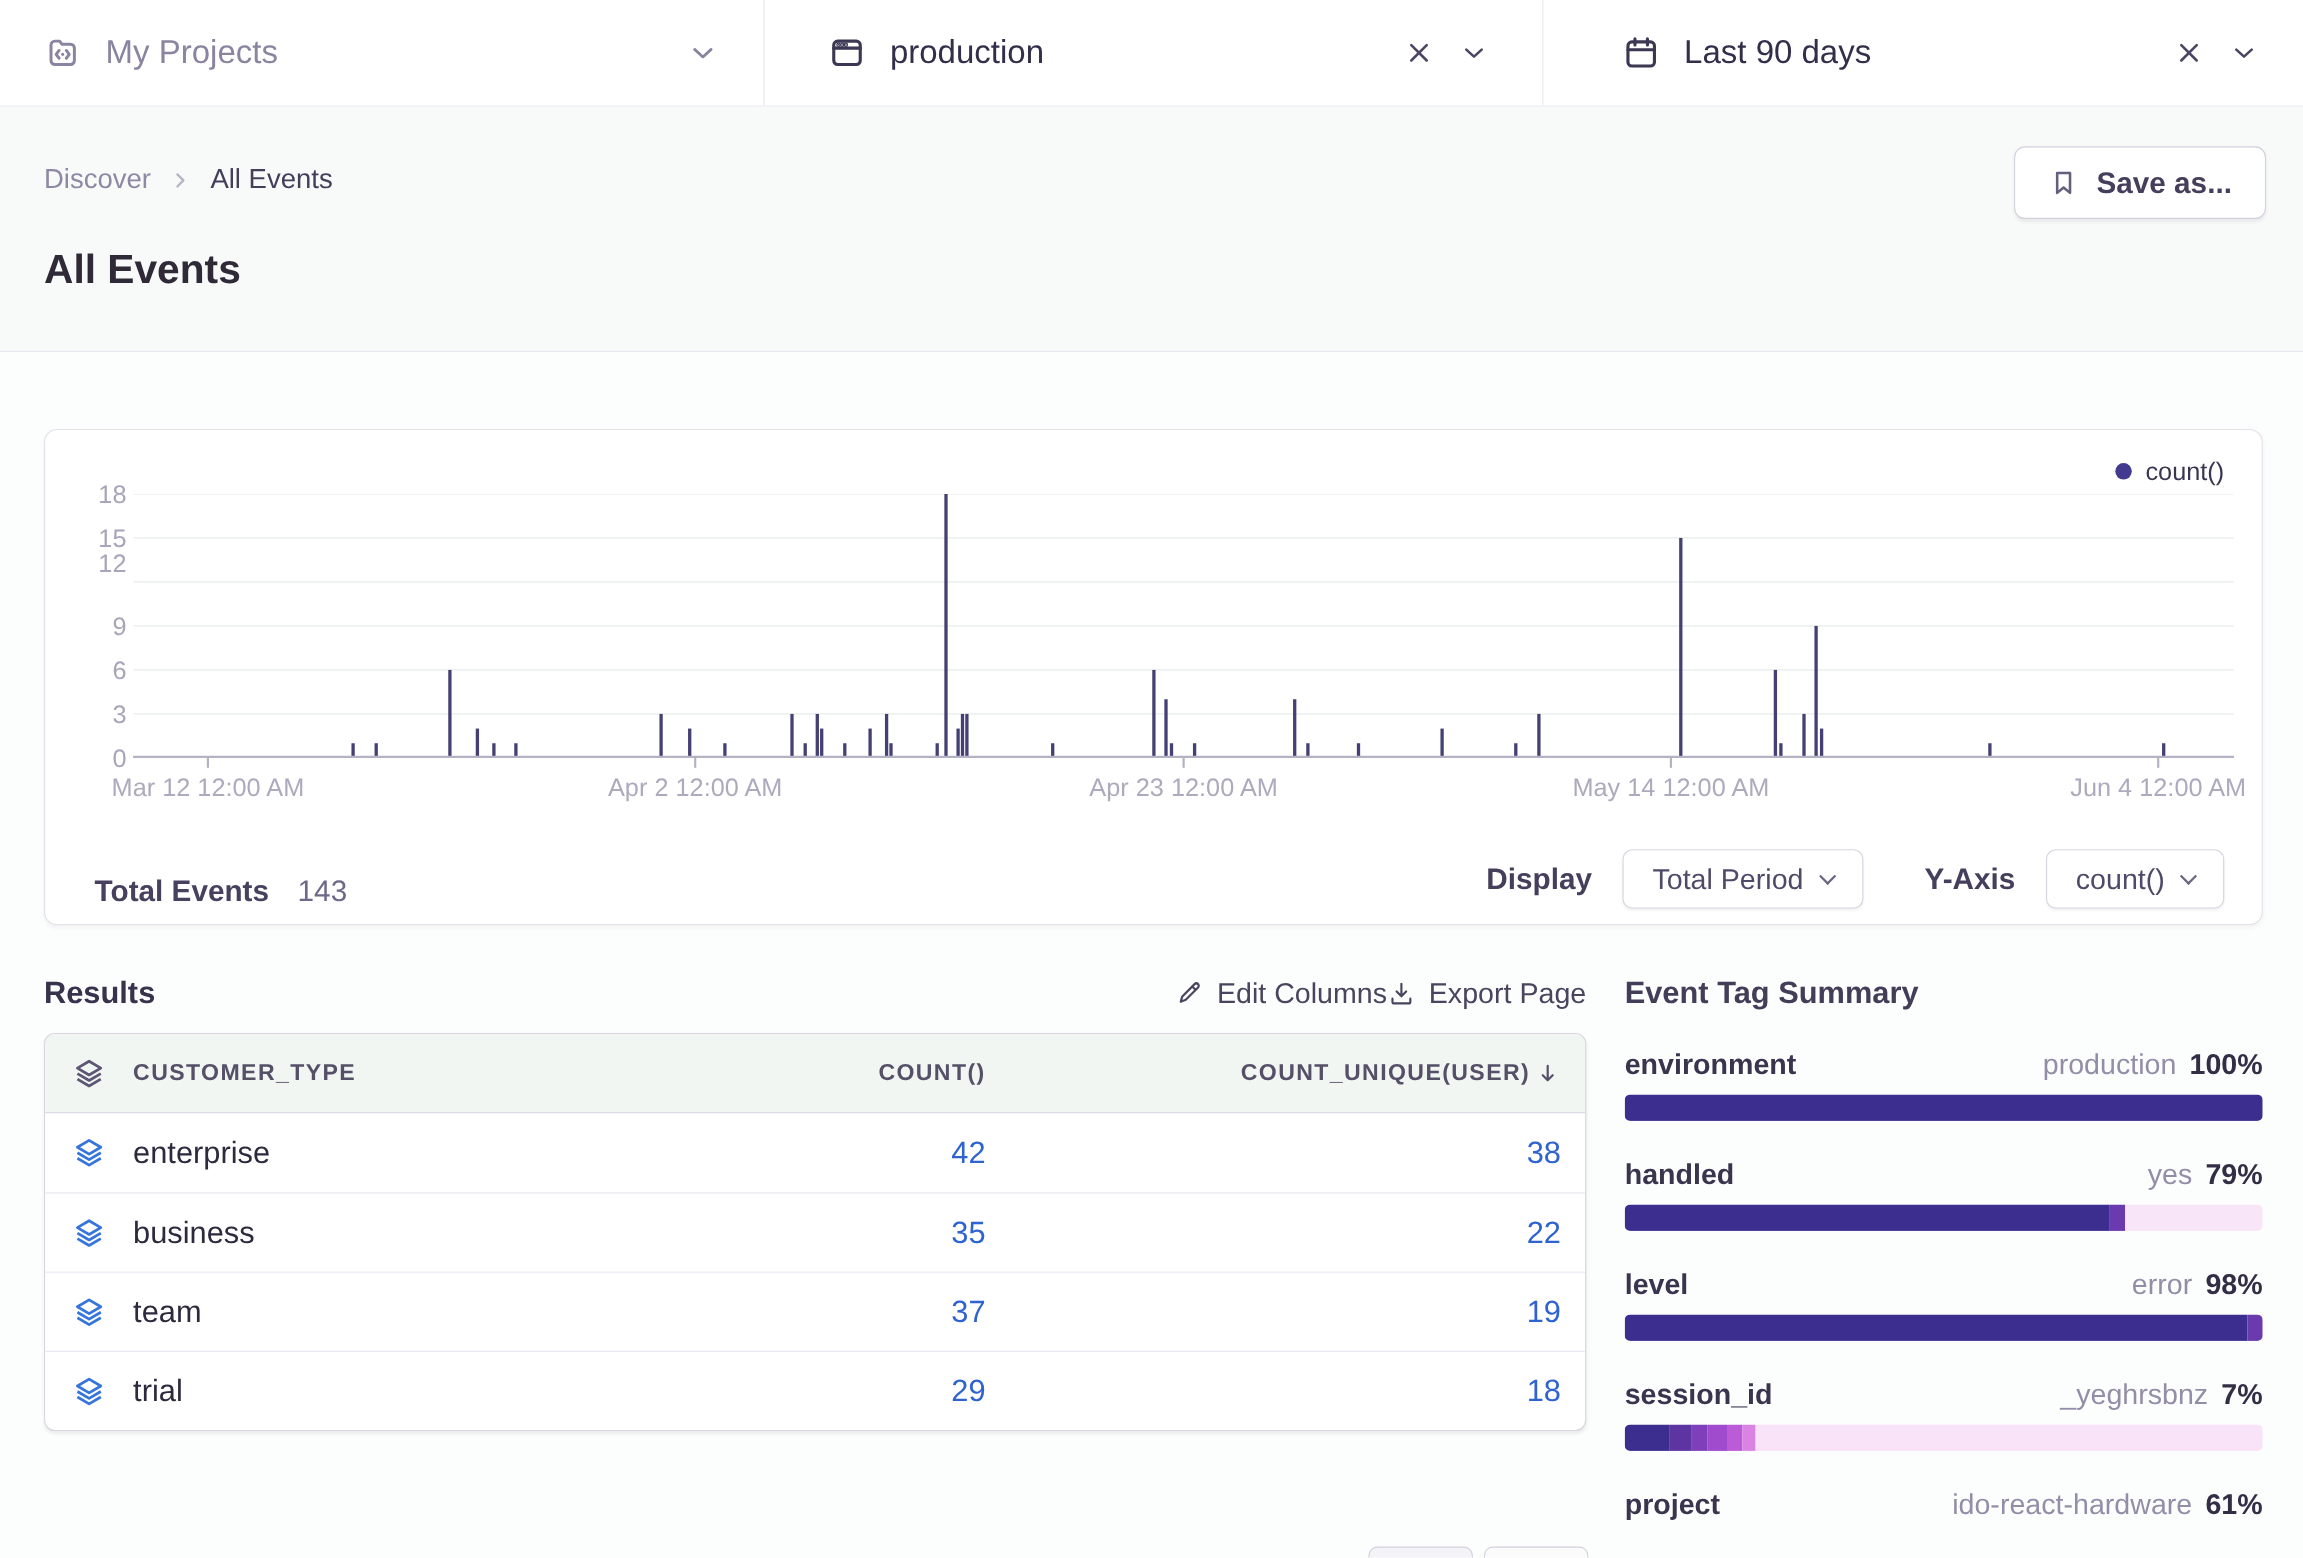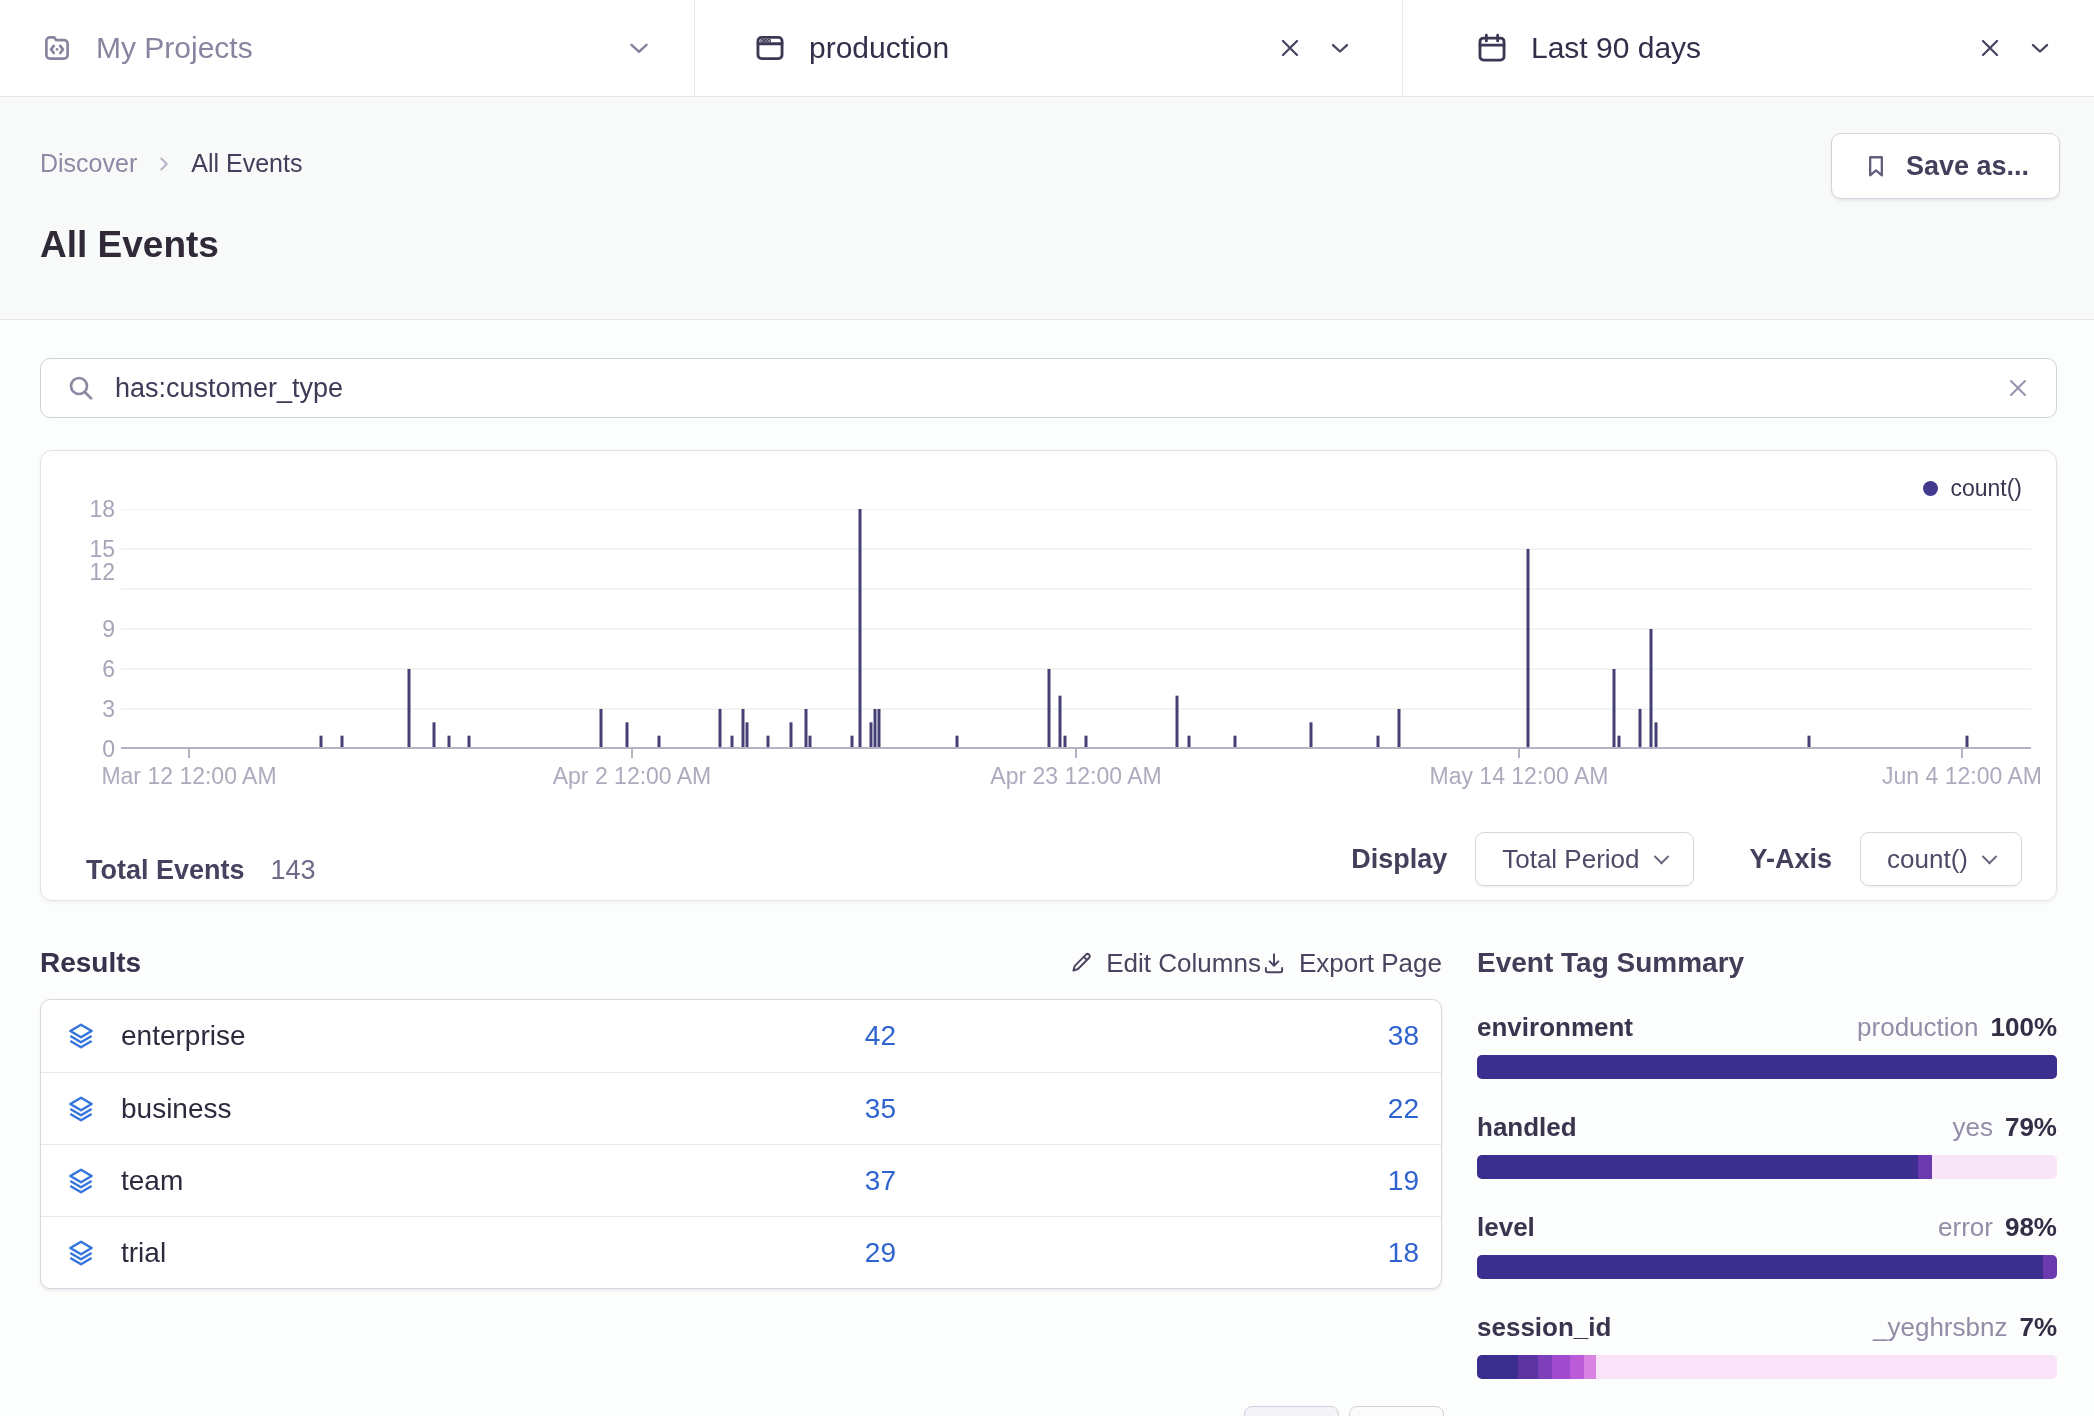--- a/index.html
+++ b/index.html
@@ -221,34 +221,20 @@
       <svg width="28" height="28" viewBox="0 0 24 24" fill="none" stroke="#655e7d" stroke-width="2" stroke-linejoin="round">
           <path d="M7 4.5h10V20l-5-4.2L7 20z"></path>
         </svg>
     </span>
     <span>Save as...</span>
   </button>
 </div>
 
 <div class="main">
 
-  <div class="search-bar">
-    <span>
-      <svg width="32" height="32" viewBox="0 0 24 24" fill="none" stroke="#8d87a2" stroke-width="2" stroke-linecap="round">
-          <circle cx="10.5" cy="10.5" r="6"></circle>
-          <path d="M15 15.2l4.6 4.6"></path>
-        </svg>
-    </span>
-    <input type="text" spellcheck="false" value="has:customer_type" style="">
-    <span class="search-clear">
-      <svg width="28" height="28" viewBox="0 0 24 24" fill="none" stroke="currentColor" stroke-width="1.8" stroke-linecap="round">
-          <path d="M6 6l12 12M18 6L6 18"></path>
-        </svg>
-    </span>
-  </div>
 
   <div class="chart-panel">
     <div class="legend">
       <span class="legend-dot"></span>
       <span class="legend-label">count()</span>
     </div>
 
     <div class="y-labels" id="y-labels">
         <span style="top: 285px;">0</span>
         <span style="top: 245px;">3</span>
@@ -360,20 +346,41 @@
               <svg width="26" height="26" viewBox="0 0 24 24" fill="none" stroke="#4a445f" stroke-width="1.8" stroke-linecap="round" stroke-linejoin="round">
                   <path d="M12 4v10M8 10.5l4 4 4-4M4.5 16.5V19a1.5 1.5 0 0 0 1.5 1.5h12a1.5 1.5 0 0 0 1.5-1.5v-2.5"></path>
                 </svg>
             </span>
             <span>Export Page</span>
           </span>
         </div>
       </div>
 
       <div class="table">
+        <div class="trow head">
+          <span class="cell-icon">
+            <svg width="30" height="30" viewBox="0 0 24 24" fill="none" stroke="#5d5775" stroke-width="2" stroke-linejoin="round">
+                <path d="M12 3 3.5 8 12 13 20.5 8Z"></path>
+                <path d="M3.5 12 12 17l8.5-5"></path>
+                <path d="M3.5 16 12 21l8.5-5"></path>
+              </svg>
+          </span>
+          <span class="th">CUSTOMER_TYPE</span>
+          <span class="th num">COUNT()</span>
+          <span class="th num">
+            <span class="th-sort">
+              <span>COUNT_UNIQUE(USER)</span>
+              <span>
+                <svg width="24" height="24" viewBox="0 0 24 24" fill="none" stroke="#554f68" stroke-width="2" stroke-linecap="round" stroke-linejoin="round">
+                    <path d="M12 5v12M7.5 13.5 12 18l4.5-4.5"></path>
+                  </svg>
+              </span>
+            </span>
+          </span>
+        </div>
         <div id="table-body">
             <div class="trow">
               <span class="cell-icon">
                 <svg width="30" height="30" viewBox="0 0 24 24" fill="none" stroke="#3575dc" stroke-width="2" stroke-linejoin="round">
                   <path d="M12 3 3.5 8 12 13 20.5 8Z"></path>
                   <path d="M3.5 12 12 17l8.5-5"></path>
                   <path d="M3.5 16 12 21l8.5-5"></path>
                 </svg>
               </span>
               <span class="td name">enterprise</span>

